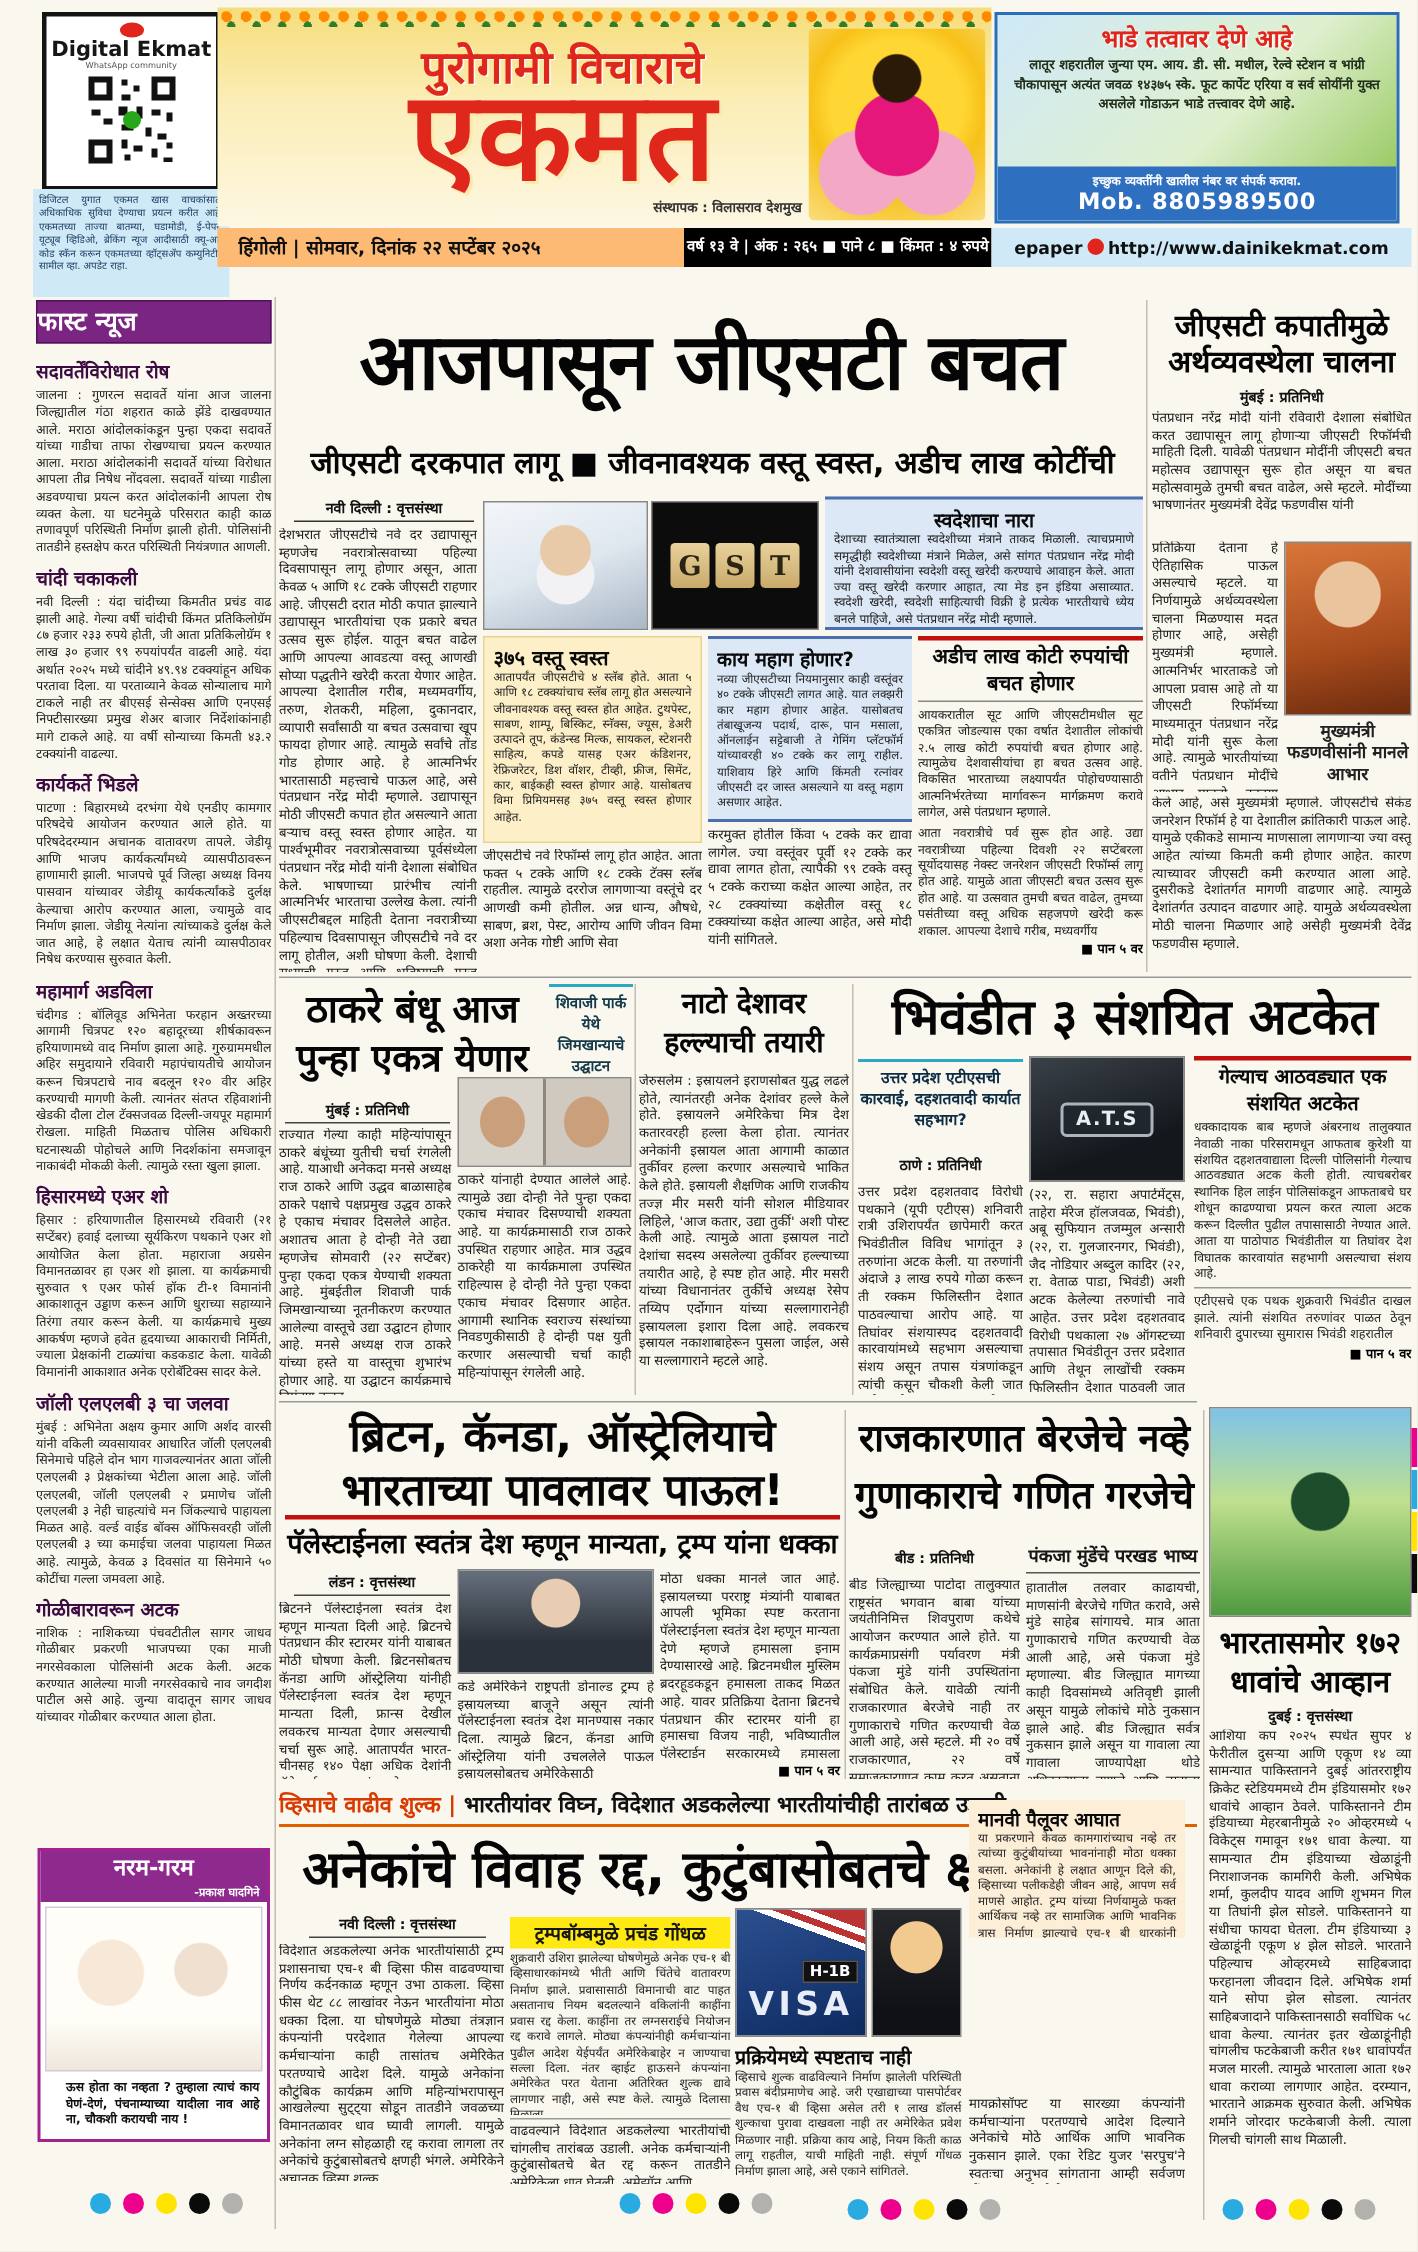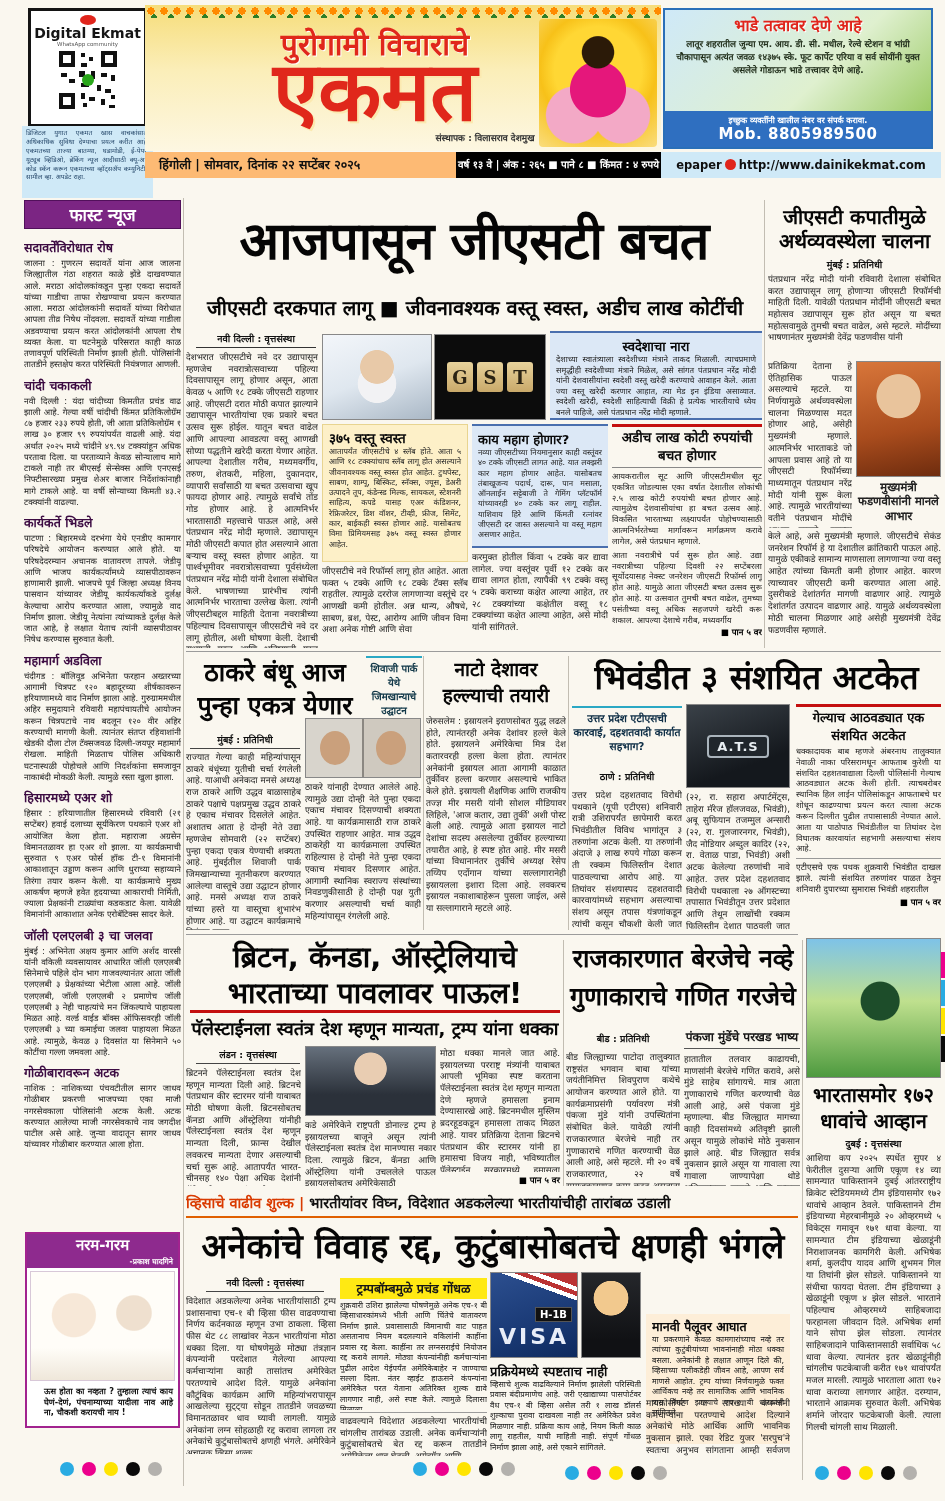--- a/index.html
+++ b/index.html
@@ -45,21 +45,21 @@
   #ad-mob{font-size:15px;font-weight:800;letter-spacing:.5px;}
   #date-left{left:145px;top:152px;width:311px;height:26px;background:#fdba74;font-size:12.5px;font-weight:800;
              line-height:26px;padding-left:14px;box-sizing:border-box;color:#101010;}
   #date-issue{left:456px;top:152px;width:205px;height:26px;background:#000;color:#fff;font-size:10px;font-weight:700;
               line-height:26px;text-align:center;}
   #date-epaper{left:661px;top:152px;width:280px;height:26px;background:#cfe9f7;font-size:11.5px;font-weight:800;
                line-height:26px;text-align:center;color:#101010;}
   .epaper-ic{display:inline-block;width:11px;height:11px;border-radius:50%;background:#e0251c;vertical-align:-1px;margin:0 3px;}
   
   #fast-head{left:24px;top:200px;width:157px;height:29px;background:#7b2583;color:#fff;font-size:17px;font-weight:800;
-             text-align:center;line-height:29px;border:1px solid #51105b;box-sizing:border-box;}
+             line-height:29px;border:1px solid #51105b;box-sizing:border-box;}
   #fast-list{left:24px;top:233px;width:157px;height:994px;overflow:hidden;}
   .fn-title{font-size:12.5px;font-weight:800;color:#3c0b42;margin:6px 0 2px;}
   .fn-body{font-size:8.4px;line-height:1.34;text-align:justify;color:#1c1c1c;}
   #cartoon{left:25px;top:1232px;width:155px;height:196px;border:2.5px solid #a2238f;box-sizing:border-box;background:#fff;}
   #cartoon-head{background:#8e2a8e;color:#fff;height:22px;font-size:15px;font-weight:800;text-align:center;line-height:22px;}
   #cartoon-artist{background:#8e2a8e;color:#fff;font-size:7.5px;text-align:right;padding:0 5px 2px;font-weight:700;}
   #cartoon-img{margin:3px;height:108px;border:1px solid #d8c8d8;
      background:radial-gradient(circle at 30% 40%,#f7e8d8 0 18%,transparent 19%),
                 radial-gradient(circle at 72% 38%,#efe0cf 0 14%,transparent 15%),
                 linear-gradient(180deg,#fffdf8 70%,#efe7da 100%);}
@@ -322,21 +322,21 @@
   <div class="abs photo" id="visa-img" style="left:490px;top:1272px;width:88px;height:86px">
     <span id="visa-tag">H-1B</span>
     <span id="visa-word">VISA</span>
   </div>
   <div class="abs photo" id="trump-photo" style="left:581px;top:1272px;width:60px;height:86px"></div>
   <div class="abs" style="left:490px;top:1362px;width:151px;height:94px;overflow:hidden">
     <div class="box-title" style="font-size:13px;text-align:left">प्रक्रियेमध्ये स्पष्टताच नाही</div>
     <div class="boxbody" style="font-size:7.9px">व्हिसाचे शुल्क वाढविल्याने निर्माण झालेली परिस्थिती प्रवास बंदीप्रमाणेच आहे. जरी एखाद्याच्या पासपोर्टवर वैध एच-१ बी व्हिसा असेल तरी १ लाख डॉलर्स शुल्काचा पुरावा दाखवला नाही तर अमेरिकेत प्रवेश मिळणार नाही. प्रक्रिया काय आहे, नियम किती काळ लागू राहतील, याची माहिती नाही. संपूर्ण गोंधळ निर्माण झाला आहे, असे एकाने सांगितले.</div>
   </div>
 
-  <div class="abs creambox" style="left:646px;top:1314px;width:144px;height:130px">
+  <div class="abs creambox" style="left:646px;top:1200px;width:144px;height:92px">
     <div class="box-title" style="font-size:12.5px;text-align:left">मानवी पैलूवर आघात</div>
     <div class="boxbody" style="font-size:7.9px">या प्रकरणाने केवळ कामगारांच्याच नव्हे तर त्यांच्या कुटुंबीयांच्या भावनांनाही मोठा धक्का बसला. अनेकांनी हे लक्षात आणून दिले की, व्हिसाच्या पलीकडेही जीवन आहे, आपण सर्व माणसे आहोत. ट्रम्प यांच्या निर्णयामुळे फक्त आर्थिकच नव्हे तर सामाजिक आणि भावनिक त्रास निर्माण झाल्याचे एच-१ बी धारकांनी सांगितले.</div>
   </div>
   <div class="abs bt" style="left:646px;top:1398px;width:144px;height:58px">मायक्रोसॉफ्ट या सारख्या कंपन्यांनी कर्मचाऱ्यांना परतण्याचे आदेश दिल्याने अनेकांचे मोठे आर्थिक आणि भावनिक नुकसान झाले. एका रेडिट युजर 'सरपुच'ने स्वतःचा अनुभव सांगताना आम्ही सर्वजण गोंधळत पडलो होतो.</div>
 
   <div class="vline" style="left:183px;top:198px;height:1288px"></div>
   <div class="vline" style="left:764px;top:200px;height:448px"></div>
   <div class="vline" style="left:423px;top:656px;height:274px"></div>
   <div class="vline" style="left:568px;top:656px;height:274px"></div>
   <div class="vline" style="left:563px;top:940px;height:246px"></div>

